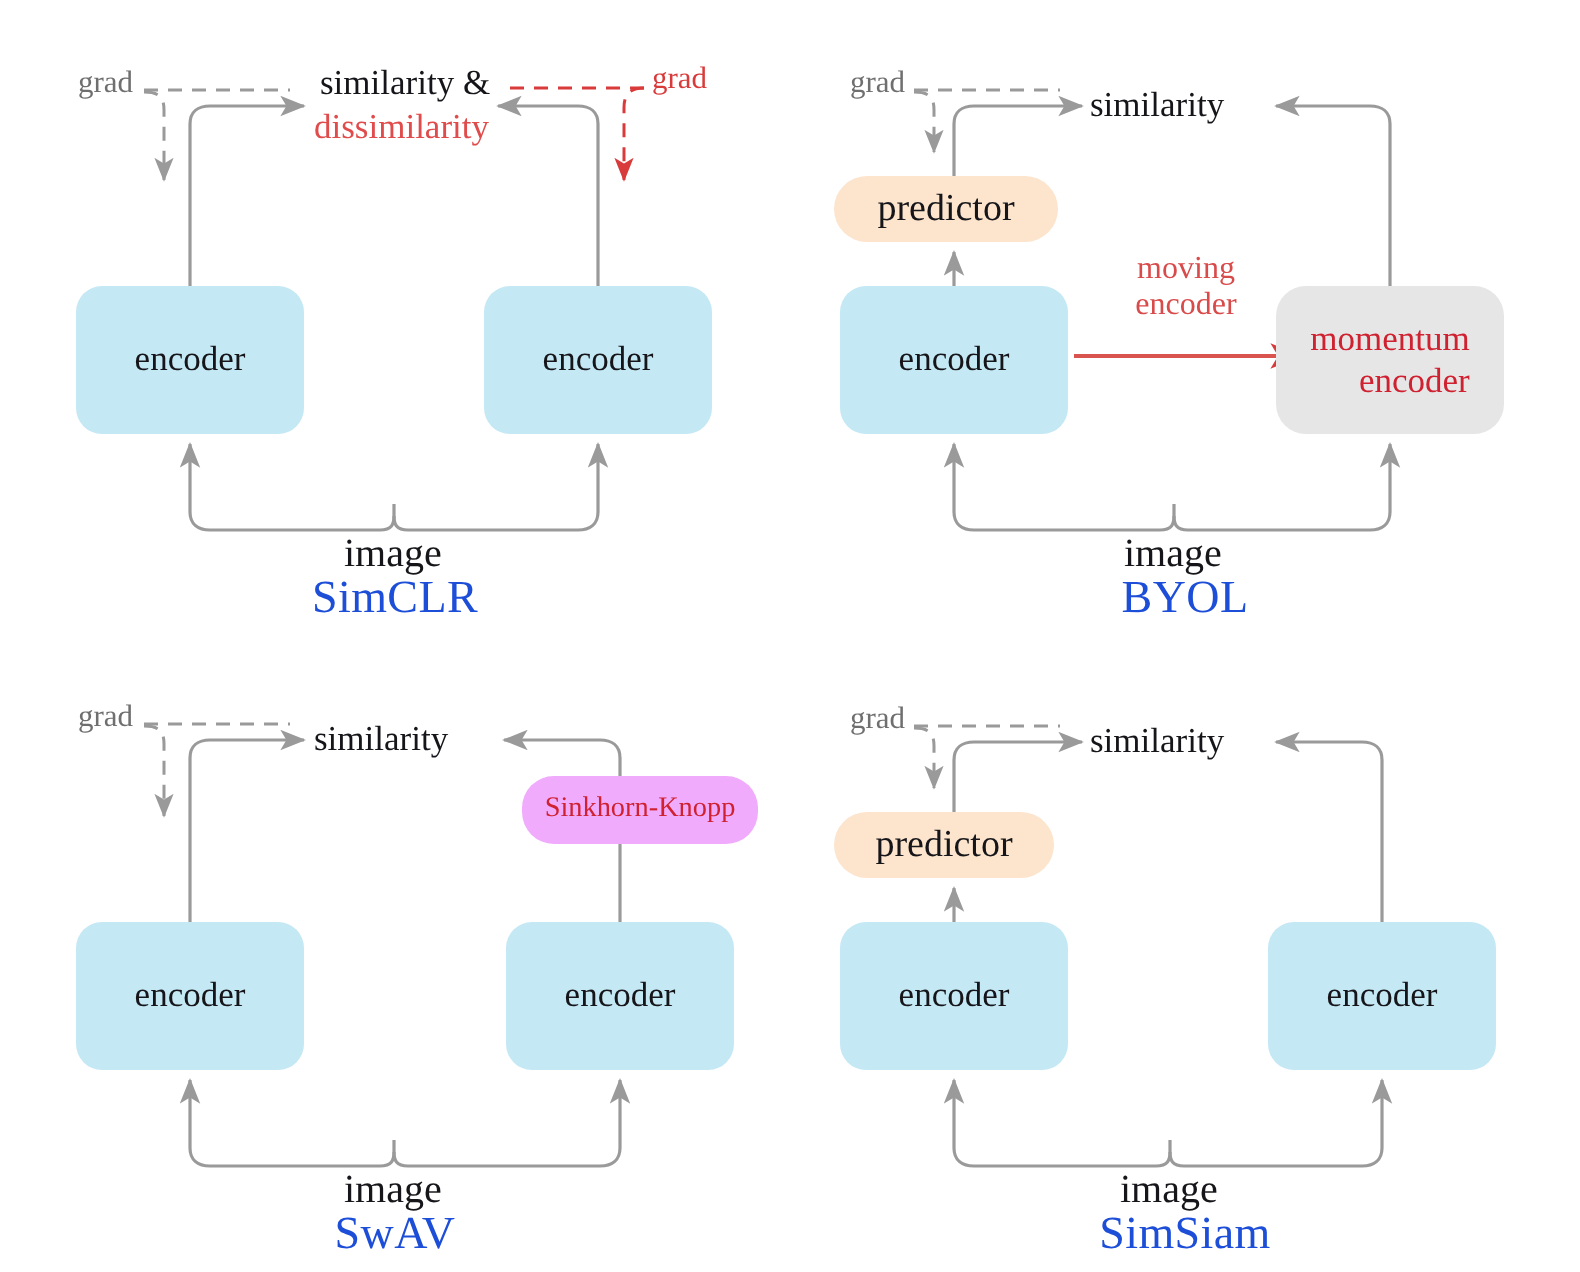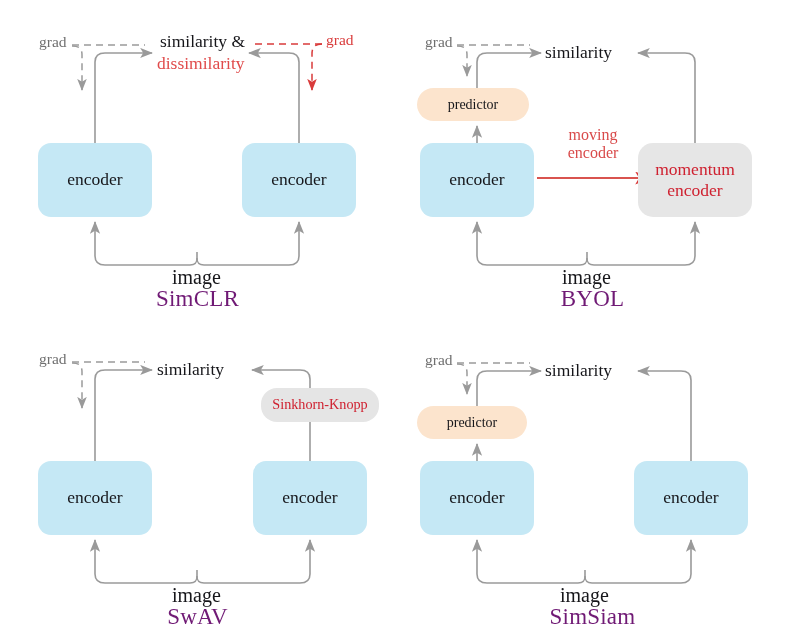--- a/index.html
+++ b/index.html
@@ -50,32 +50,32 @@
   }
   .box-encoder {
     background: #c5e8f5;
     border-radius: 13px;
     font-size: 17.5px;
     color: #16161a;
   }
   .box-predictor {
     background: #fce4cd;
     border-radius: 17px;
-    font-size: 14px;
+    font-size: 19px;
     color: #16161a;
   }
   .box-gray {
     background: #e6e6e6;
     border-radius: 15px;
     font-size: 17.5px;
     color: #16161a;
   }
   .box-gray.red-text { color: #cf2130; }
   .box-sk {
-    background: #e5e5e5;
+    background: #f0abfc;
     border-radius: 16px;
     font-size: 14.2px;
     color: #cf2130;
   }
   .two-line { line-height: 1.18; white-space: normal; }
 
   
   .lbl {
     position: absolute;
     white-space: nowrap;
@@ -106,21 +106,21 @@
     color: #d94a4a;
     text-align: center;
     line-height: 1.12;
   }
   .panel-title {
     position: absolute;
     width: 395px;
     left: 0;
     text-align: center;
     font-size: 23px;
-    color: #701a75;
+    color: #1d4ed8;
     letter-spacing: 0.2px;
   }
 </style>
 </head>
 <body>
 
 <div id="figure">
 
   <div class="panel p-simclr">
     <svg class="svg-layer" viewBox="0 0 395 318">
@@ -187,21 +187,21 @@
       <path d="M82,238 L82,222" fill="none" stroke="#9a9a9a" stroke-width="1.6" marker-end="url(#ah-gray)"></path>
       <path d="M300,238 L300,222" fill="none" stroke="#9a9a9a" stroke-width="1.6" marker-end="url(#ah-gray)"></path>
     </svg>
 
     <div class="box box-predictor" style="left:22px; top:88px; width:112px; height:33px;">
       <span>predictor</span>
     </div>
     <div class="box box-encoder" style="left:25px; top:143px; width:114px; height:74px;">
       <span>encoder</span>
     </div>
-    <div class="box box-gray red-text two-line" style="left:243px; top:143px; width:114px; height:74px;">
+    <div class="box box-gray red-text two-line" style="left:243px; top:143px; width:114px; height:74px;text-align:right;">
       <span>
         <span>momentum</span><br>
         <span>encoder</span>
       </span>
     </div>
 
     <div class="lbl lbl-grad" style="left:30px; top:33px;">grad</div>
     <div class="lbl lbl-sim" style="left:150px; top:42px;">similarity</div>
     <div class="lbl lbl-moving" style="left:155px; top:126px; width:86px;">
       <span>moving</span><br>

